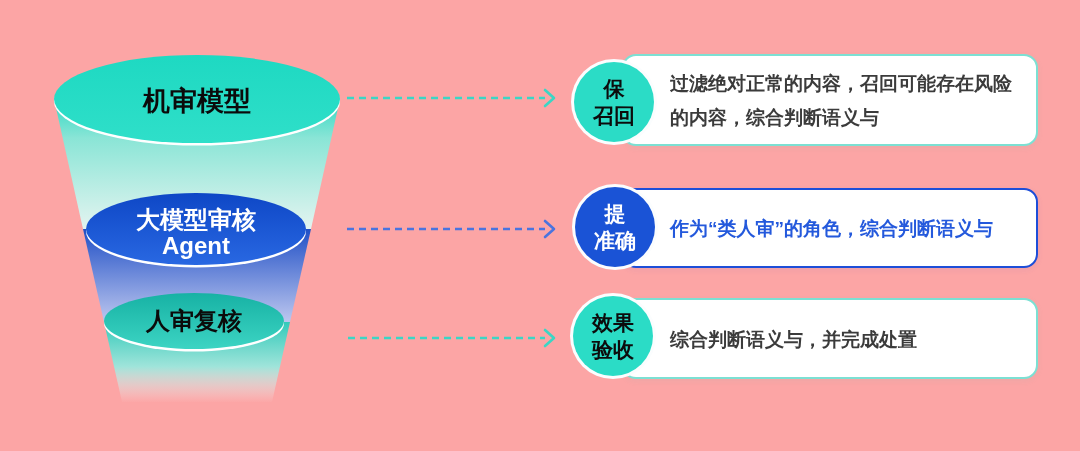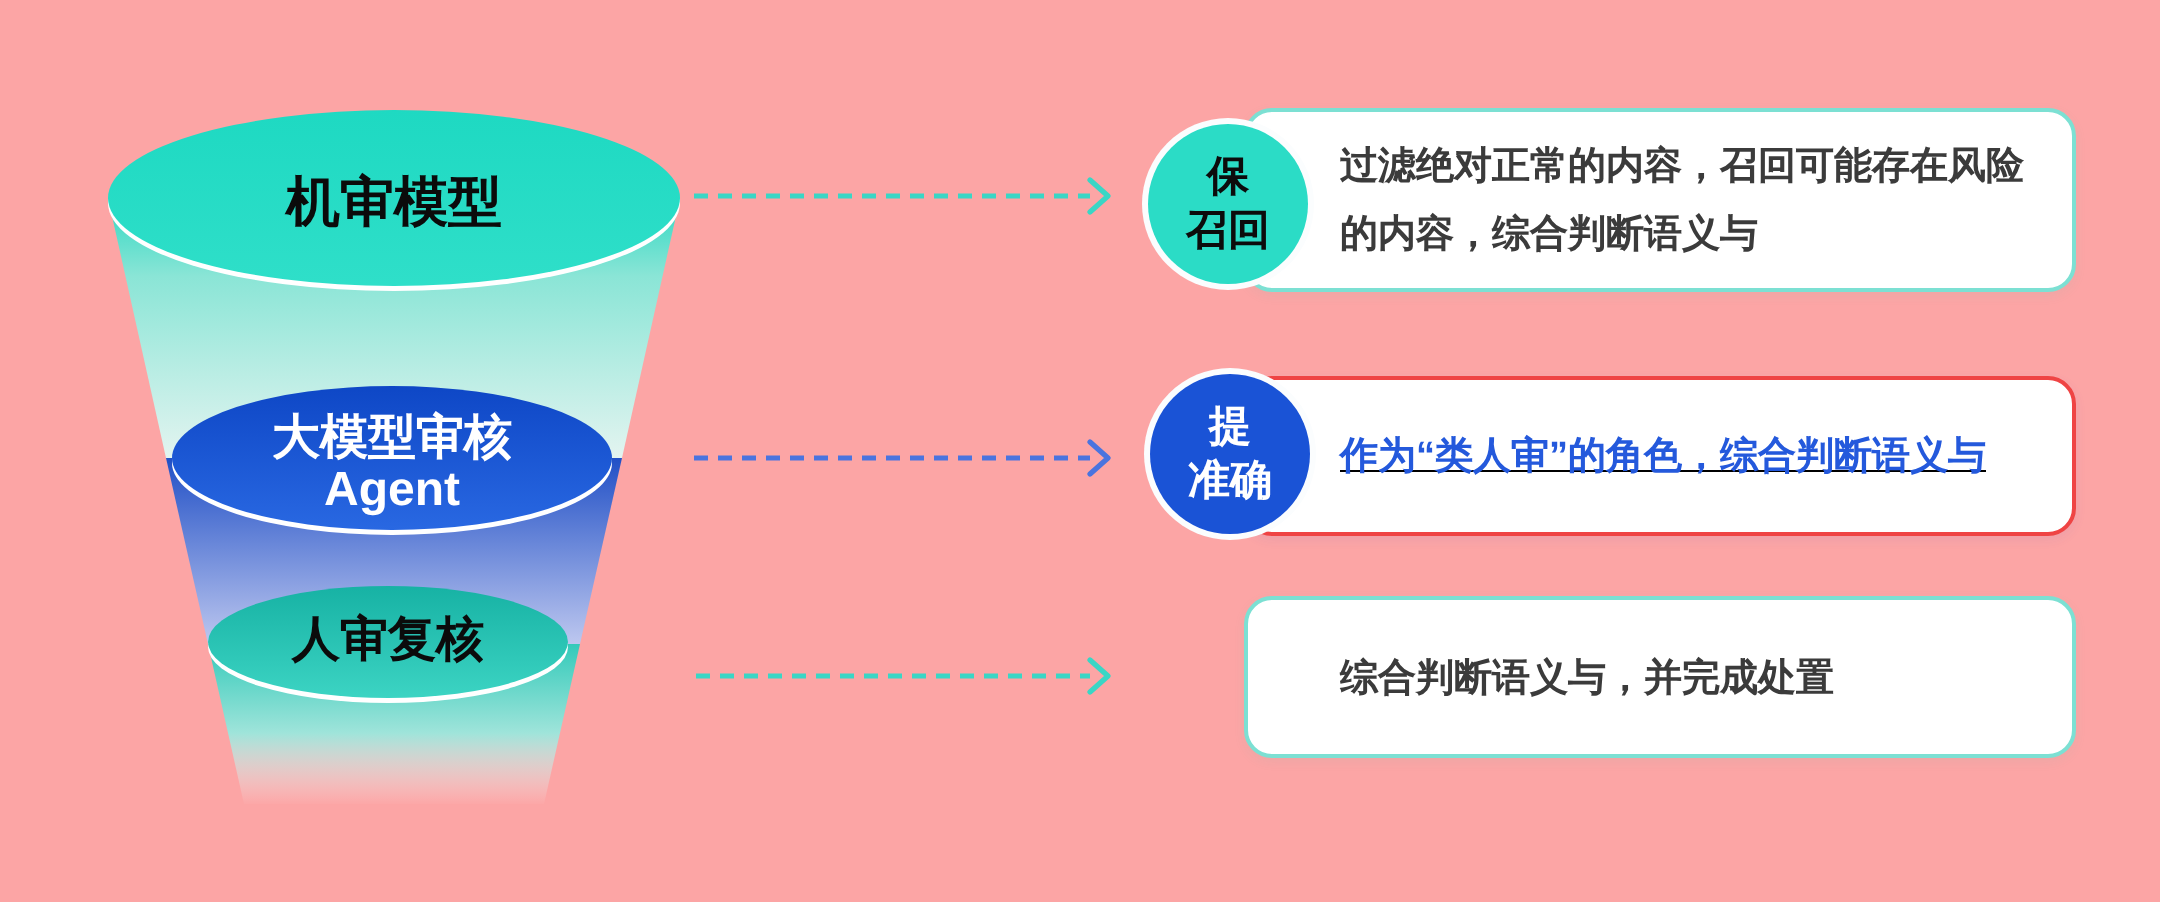--- a/index.html
+++ b/index.html
@@ -10,21 +10,21 @@
   }
   .funnel-svg { position:absolute; left:0; top:0; }
 
   .card {
     position:absolute; left:622px; width:416px;
     background:#ffffff; border-radius:14px; box-sizing:border-box;
     display:flex; flex-direction:column; justify-content:center;
     padding:2px 18px 0 46px;
   }
   .card-teal { border:2px solid #7CE0D3; box-shadow:0 2px 6px rgba(40,200,180,0.07); }
-  .card-blue { border:2px solid #ef4444; box-shadow:0 2px 6px rgba(40,90,210,0.07);text-decoration:underline; }
+  .card-blue { border:2px solid #1d4ed8; box-shadow:0 2px 6px rgba(40,90,210,0.07); }
   #card-1 { top:54px;  height:92px; }
   #card-2 { top:188px; height:80px; }
   #card-3 { top:298px; height:81px; }
   .card .line {
     font-size:19px; line-height:34px; font-weight:600;
     color:#3B3B3B; white-space:nowrap;
   }
   .card-blue .line { color:#2459DC; }
 
   .badge {
@@ -120,14 +120,18 @@
     <div class="line">作为“类人审”的角色，综合判断语义与</div>
   </div>
   <div class="badge badge-blue" id="badge-2">
     <span>提</span>
     <span>准确</span>
   </div>
 
   <div class="card card-teal" id="card-3">
     <div class="line">综合判断语义与，并完成处置</div>
   </div>
+  <div class="badge badge-teal" id="badge-3">
+    <span>效果</span>
+    <span>验收</span>
+  </div>
 
 </div>
 
 </body></html>

